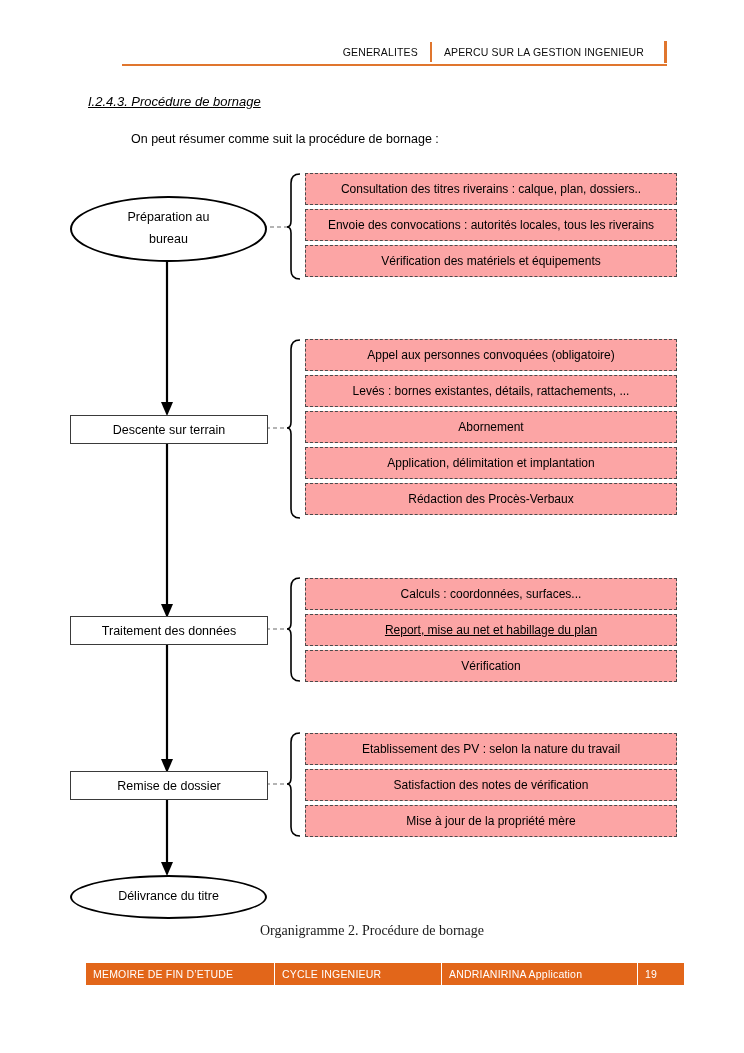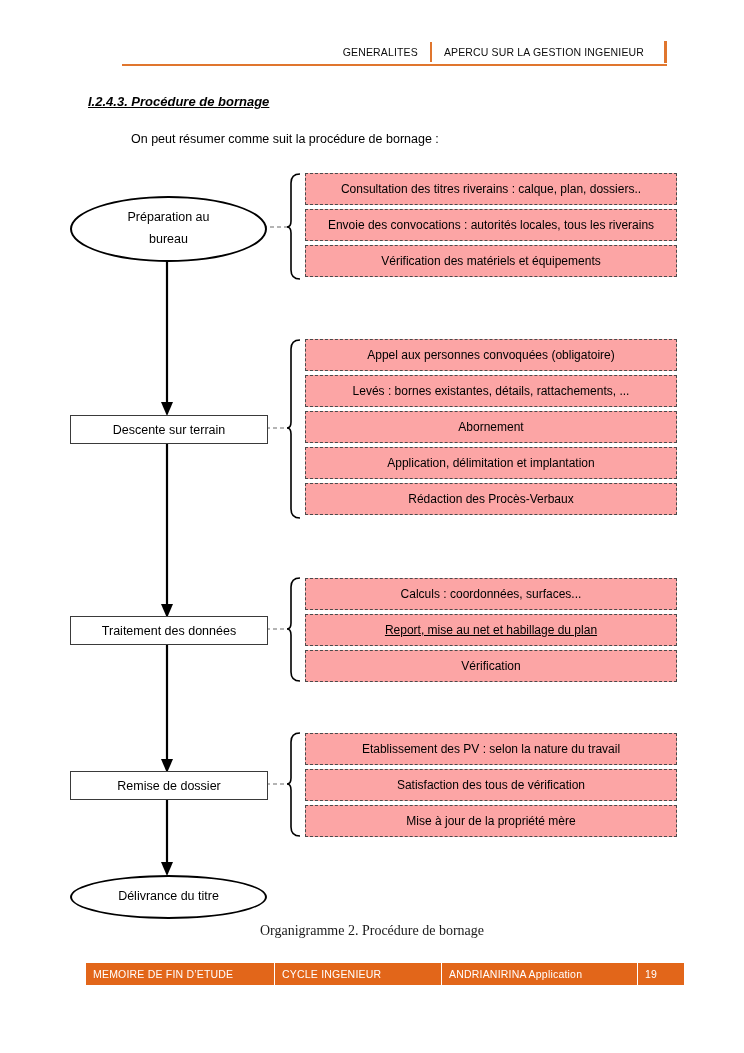--- a/index.html
+++ b/index.html
@@ -59,21 +59,21 @@
     margin-left: 8px;
   }
 
   
   .section-title {
     position: absolute;
     left: 88px;
     top: 94px;
     font-size: 13px;
     font-style: italic;
-    font-weight: bold;
+    font-weight: normal;
     text-decoration: underline;
     white-space: nowrap;
   }
   .intro-line {
     position: absolute;
     left: 131px;
     top: 132px;
     font-size: 12.5px;
     white-space: nowrap;
   }
@@ -239,21 +239,21 @@
   <div class="sub-box" style="left:305px; top:447px; width:372px; height:32px;">Application, délimitation et implantation</div>
   <div class="sub-box" style="left:305px; top:483px; width:372px; height:32px;">Rédaction des Procès-Verbaux</div>
 
   <div class="node-rect" style="left:70px; top:616px; width:196px; height:27px;">Traitement des données</div>
   <div class="sub-box" style="left:305px; top:578px; width:372px; height:32px;">Calculs : coordonnées, surfaces...</div>
   <div class="sub-box" style="left:305px; top:614px; width:372px; height:32px;text-decoration:underline;">Report, mise au net et habillage du plan</div>
   <div class="sub-box" style="left:305px; top:650px; width:372px; height:32px;">Vérification</div>
 
   <div class="node-rect" style="left:70px; top:771px; width:196px; height:27px;">Remise de dossier</div>
   <div class="sub-box" style="left:305px; top:733px; width:372px; height:32px;">Etablissement des PV : selon la nature du travail</div>
-  <div class="sub-box" style="left:305px; top:769px; width:372px; height:32px;">Satisfaction des tous de vérification</div>
+  <div class="sub-box" style="left:305px; top:769px; width:372px; height:32px;">Satisfaction des notes de vérification</div>
   <div class="sub-box" style="left:305px; top:805px; width:372px; height:32px;">Mise à jour de la propriété mère</div>
 
   <div class="node-ellipse" style="left:70px; top:875px; width:193px; height:40px;">Délivrance du titre</div>
 </div>
 
 <div class="caption">Organigramme 2. Procédure de bornage</div>
 
 <div class="footer">
   <span class="f-cell c0">MEMOIRE DE FIN D’ETUDE</span>
   <span class="f-cell c1">CYCLE INGENIEUR</span>

